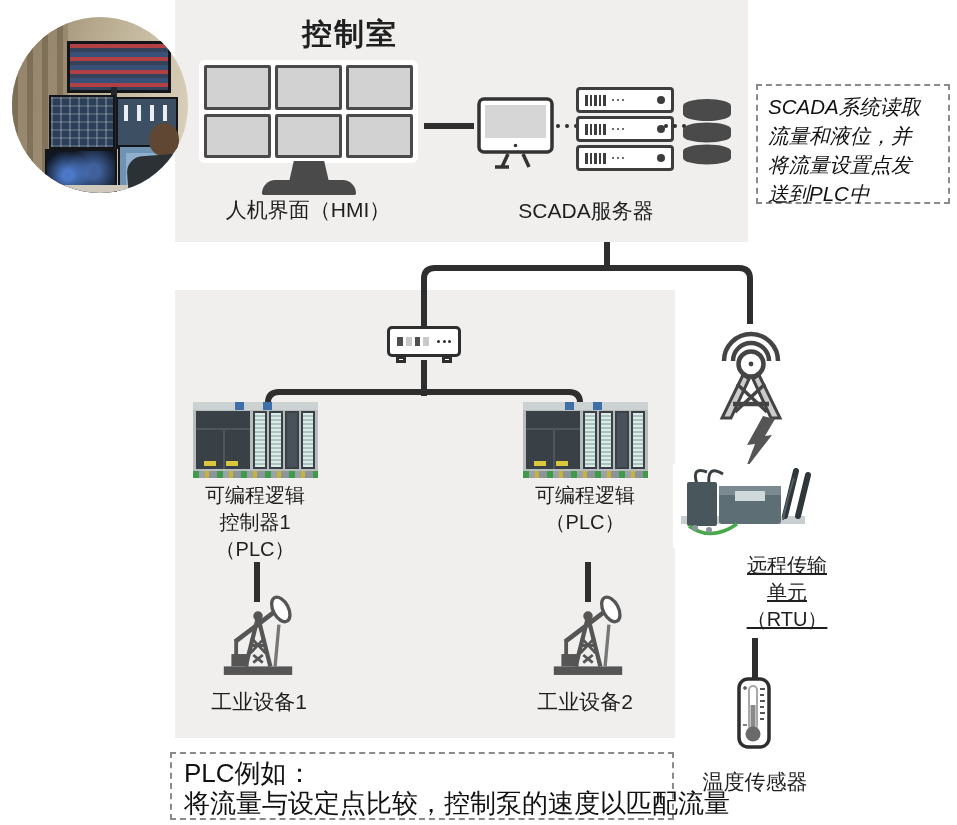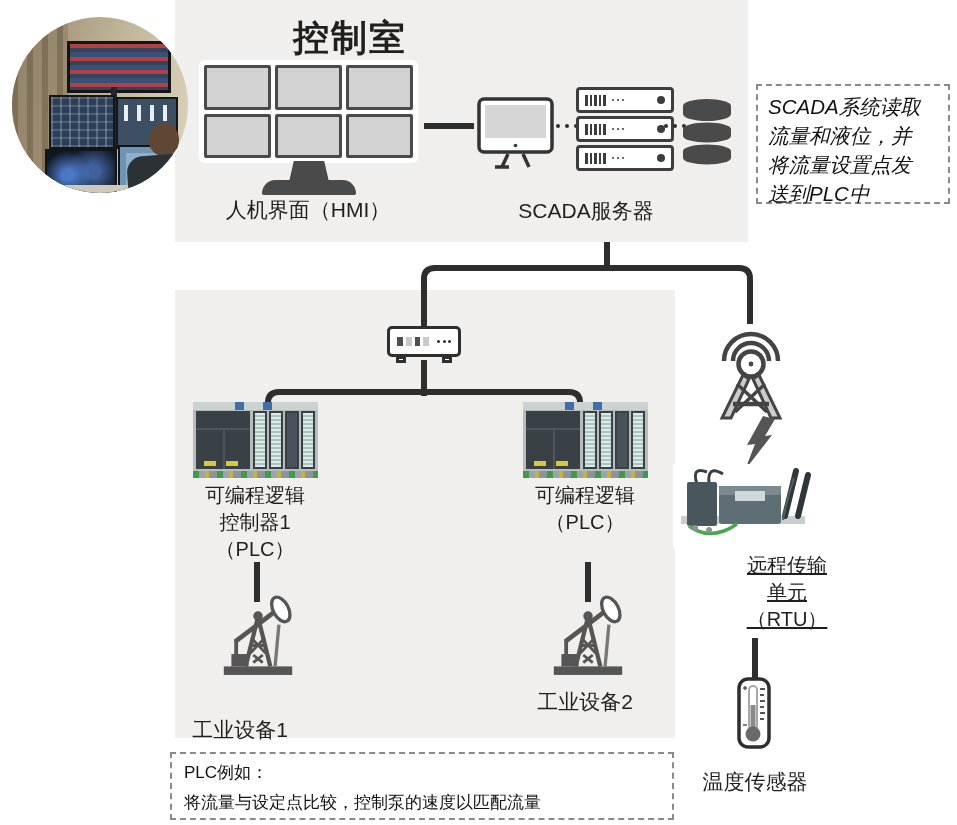--- a/index.html
+++ b/index.html
@@ -1,21 +1,21 @@
 <!DOCTYPE html>
 <html><head>
 <meta charset="utf-8">
 <style>
   html,body{margin:0;padding:0;background:#ffffff;}
   body{font-family:"Liberation Sans","DejaVu Sans",sans-serif;color:#1a1a1a;}
   .stage{position:relative;width:957px;height:825px;background:#ffffff;overflow:hidden;}
   .panel{position:absolute;background:#f0efee;z-index:1;}
   .wires{position:absolute;left:0;top:0;z-index:2;pointer-events:none;}
   .lbl{position:absolute;z-index:4;text-align:center;color:#1f1f1f;}
-  .title{font-size:36px;font-weight:600;letter-spacing:2px;}
+  .title{font-size:30px;font-weight:600;letter-spacing:2px;}
   .cap{font-size:21px;}
   .cap3{font-size:20px;line-height:27px;text-align:center;}
   .notebox{position:absolute;z-index:4;background:#ffffff;border:2px dashed #8a8a8a;font-size:20px;color:#111;}
   .notebox .nline{white-space:nowrap;}
 
   
   .photo-circle{position:absolute;left:12px;top:17px;width:176px;height:176px;border-radius:50%;overflow:hidden;z-index:3;
     background:linear-gradient(105deg,#8f8269 0%,#b5a88c 38%,#cfc4ab 72%,#dcd4c0 100%);}
   .photo-circle .shelf{position:absolute;left:0;top:0;width:32%;height:100%;
     background:repeating-linear-gradient(90deg,#73654c 0 6px,#94836a 6px 15px);opacity:.75;}
@@ -84,21 +84,21 @@
     background:repeating-linear-gradient(90deg,#3f9a4a 0 6px,#9aa3a8 6px 12px,#c7b23a 12px 16px,#8a949a 16px 24px);}
 
   
   .ic{position:absolute;z-index:3;}
 
   
   .rtu-photo{position:absolute;left:673px;top:464px;width:142px;height:84px;background:#fff;z-index:3;overflow:hidden;}
 
   
   .note-right{left:756px;top:84px;width:194px;height:120px;padding:6px 0 0 10px;box-sizing:border-box;line-height:29px;font-size:20.5px;font-style:italic;}
-  .note-bottom{left:170px;top:752px;width:504px;height:68px;padding:4px 12px;box-sizing:border-box;line-height:30px;font-size:17px;}
+  .note-bottom{left:170px;top:752px;width:504px;height:68px;padding:4px 12px;box-sizing:border-box;line-height:30px;font-size:26px;}
 </style>
 </head>
 <body>
 
 <div class="stage">
 
   <div class="panel" style="left:175px;top:0;width:573px;height:242px;"></div>
   <div class="panel" style="left:175px;top:290px;width:500px;height:448px;"></div>
 
   <svg class="wires" width="957" height="825" viewBox="0 0 957 825">
@@ -334,21 +334,21 @@
     <rect x="12" y="61" width="18" height="13" fill="#555"></rect>
     <path d="M62 30 L58 74" stroke="#777" stroke-width="3.5" fill="none"></path>
     <path d="M40 22 L27 74 M40 22 L53 74" stroke="#555" stroke-width="4.5" fill="none"></path>
     <path d="M33 44 L48 60 M47 44 L32 60 M31 52 L49 52 M35 62 L45 70 M45 62 L35 70" stroke="#555" stroke-width="3" fill="none"></path>
     <path d="M16 48 L62 13" stroke="#555" stroke-width="5" fill="none"></path>
     <path d="M17 46 L17 62" stroke="#555" stroke-width="4" fill="none"></path>
     <ellipse cx="64" cy="14" rx="8" ry="14" transform="rotate(-28 64 14)" fill="#fff" stroke="#555" stroke-width="3.5"></ellipse>
     <circle cx="40" cy="21" r="5" fill="#555"></circle>
   </svg>
 
-  <div class="lbl cap" style="left:160px;top:688px;width:160px;margin-top:28px;">工业设备1</div>
+  <div class="lbl cap" style="left:179px;top:688px;width:160px;">工业设备1</div>
   <div class="lbl cap" style="left:505px;top:688px;width:160px;text-align:center;">工业设备2</div>
 
   <div class="rtu-photo">
     <svg width="142" height="84" viewBox="0 0 142 84">
       <rect x="8" y="52" width="124" height="8" fill="#c9ced1"></rect>
       <path d="M24 20 Q18 2 34 8 M36 20 Q34 0 50 10" stroke="#3a3f42" stroke-width="3" fill="none"></path>
       <rect x="14" y="18" width="30" height="44" rx="2" fill="#49565c"></rect>
       <rect x="46" y="22" width="62" height="38" rx="3" fill="#5d6e74"></rect>
       <rect x="46" y="22" width="62" height="9" fill="#7b8a90"></rect>
       <rect x="62" y="27" width="30" height="10" fill="#cfd8da"></rect>

